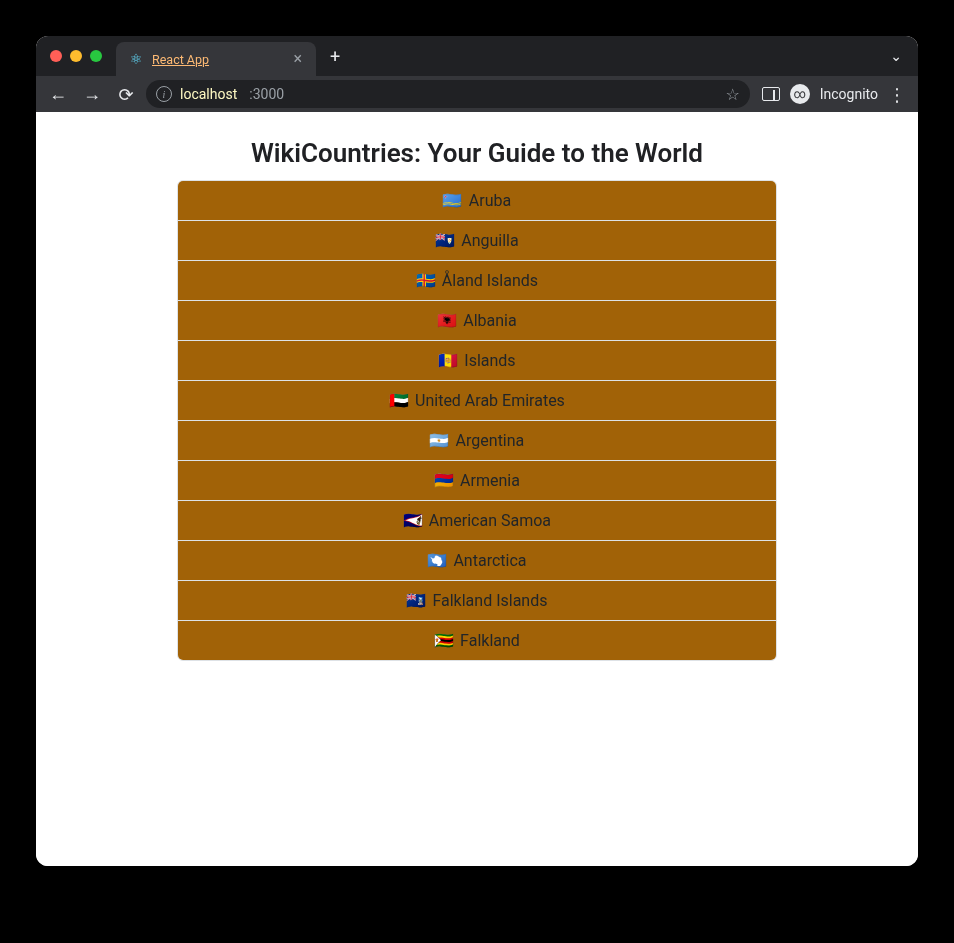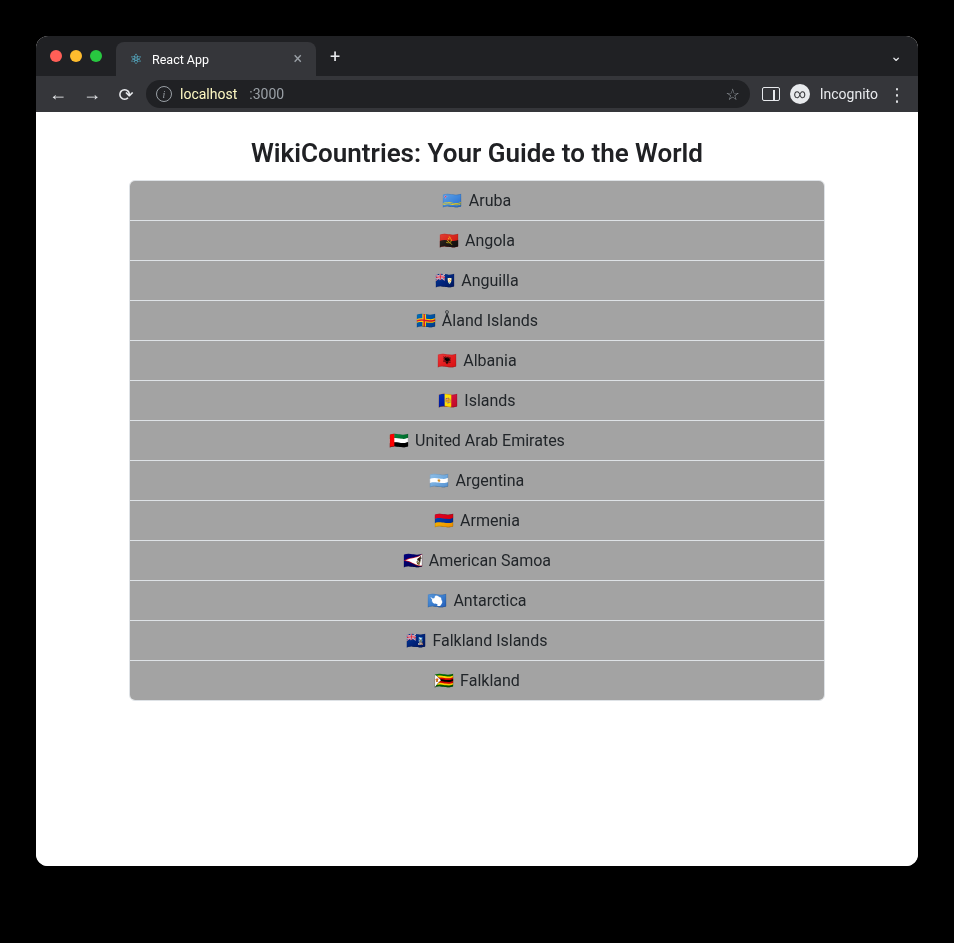--- a/index.html
+++ b/index.html
@@ -54,21 +54,21 @@
       margin-top: 6px;
       min-width: 200px;
       position: relative;
     }
     .tab .favicon {
       width: 16px; height: 16px; margin-right: 8px;
       color: #61dafb;
       font-size: 14px;
       display: inline-flex; align-items: center; justify-content: center;
     }
-    .tab .tab-title { flex: 1; color: #ffffff; font-size: 12.5px; }
+    .tab .tab-title { flex: 1; color: #fdba74; font-size: 12.5px; text-decoration: underline; }
     .tab .tab-close { color: #9aa0a6; font-size: 16px; line-height: 1; padding: 0 2px; }
     .new-tab { color: #e8eaed; font-size: 18px; margin-left: 14px; }
     .tab-bar-spacer { flex: 1; }
     .chevron-down { color: #e8eaed; font-size: 14px; margin-right: 8px; }
     
     .address-bar {
       background: #35363a;
       height: 36px;
       display: flex;
       align-items: center;
@@ -121,42 +121,42 @@
       background: #0d6efd;
       color: #fff;
       height: 56px;
       display: flex;
       align-items: center;
       padding: 0 0 0 96px;
       font-size: 20px;
       font-weight: 400;
     }
     .container {
-      width: 696px;
+      width: 600px;
       margin: 12px auto 24px auto;
     }
     .page-title {
       text-align: center;
       font-size: 26px;
       font-weight: 600;
       color: #202124;
       margin: 14px 0 12px 0;
     }
     .list-group {
       border: 1px solid #dee2e6;
       border-radius: 6px;
       overflow: hidden;
     }
     .list-item {
       display: block;
       text-align: center;
       padding: 10px 12px;
       font-size: 16px;
       color: #212529;
-      background: #a3a3a3;
+      background: #a16207;
       border-top: 1px solid #dee2e6;
       cursor: pointer;
     }
     .list-item:first-child { border-top: none; }
     .list-item.active {
       background: #0d6efd;
       color: #fff;
     }
     .flag { margin-right: 6px; }
   </style>
@@ -198,21 +198,20 @@
       <span>Incognito</span>
       <span class="menu-dots">⋮</span>
     </div>
   </div>
 
   <div class="content">
     <div class="container">
       <h1 class="page-title">WikiCountries: Your Guide to the World</h1>
       <div class="list-group" id="country-list">
           <a class="list-item"><span class="flag">🇦🇼</span><span>Aruba</span></a>
-          <a class="list-item"><span class="flag">🇦🇴</span><span>Angola</span></a>
           <a class="list-item"><span class="flag">🇦🇮</span><span>Anguilla</span></a>
           <a class="list-item"><span class="flag">🇦🇽</span><span>Åland Islands</span></a>
           <a class="list-item"><span class="flag">🇦🇱</span><span>Albania</span></a>
           <a class="list-item"><span class="flag">🇦🇩</span><span>Islands</span></a>
           <a class="list-item"><span class="flag">🇦🇪</span><span>United Arab Emirates</span></a>
           <a class="list-item"><span class="flag">🇦🇷</span><span>Argentina</span></a>
           <a class="list-item"><span class="flag">🇦🇲</span><span>Armenia</span></a>
           <a class="list-item"><span class="flag">🇦🇸</span><span>American Samoa</span></a>
           <a class="list-item"><span class="flag">🇦🇶</span><span>Antarctica</span></a>
           <a class="list-item"><span class="flag">🇫🇰</span><span>Falkland Islands</span></a>

